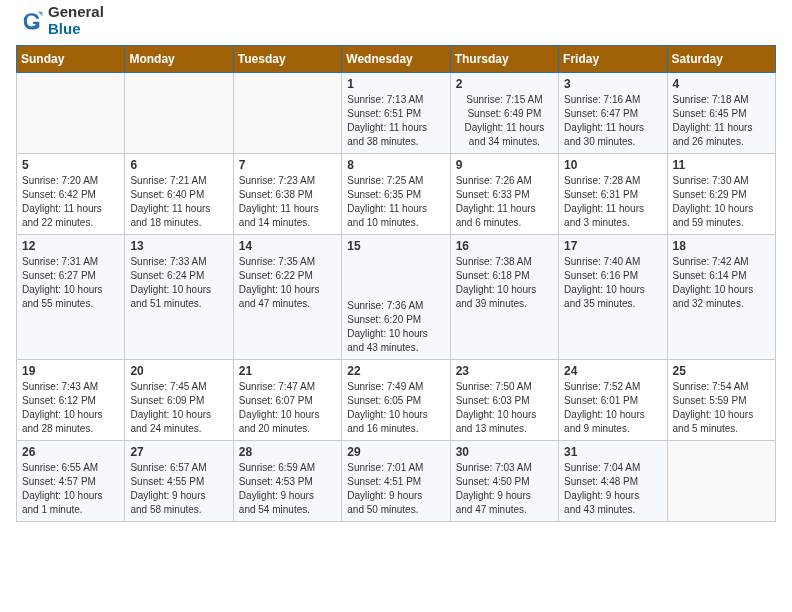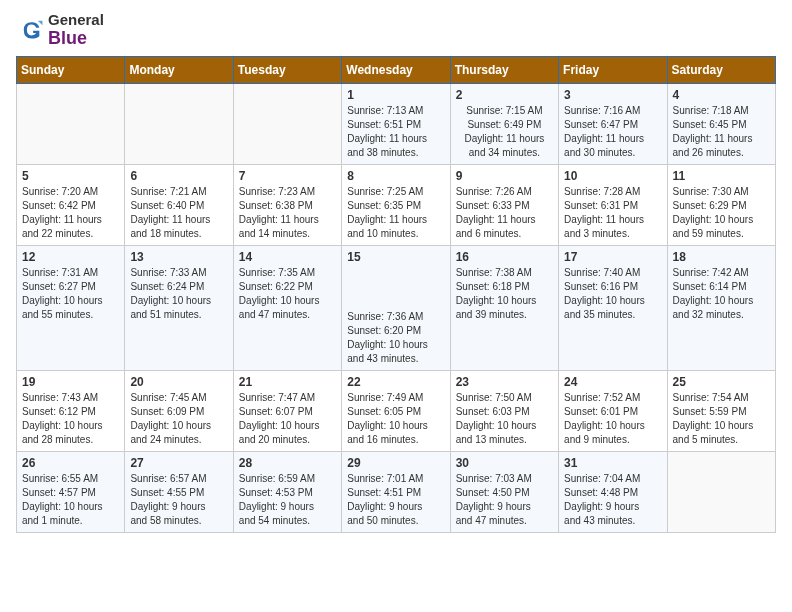--- a/index.html
+++ b/index.html
@@ -5,21 +5,21 @@
     * { box-sizing: border-box; margin: 0; padding: 0; }
     body {
       font-family: Arial, sans-serif;
       background: #fff;
       width: 792px;
       min-height: 612px;
       padding: 0;
     }
     .container {
       width: 792px;
-      padding: 8px 16px 10px 16px;
+      padding: 0 16px 10px 16px;
     }
     .header-top {
       display: flex;
       align-items: flex-start;
       justify-content: space-between;
       margin-bottom: 4px;
     }
     .logo {
       display: flex;
       align-items: center;
@@ -29,23 +29,23 @@
       display: flex;
       flex-direction: column;
       line-height: 1.1;
     }
     .logo-general {
       font-size: 15px;
       font-weight: bold;
       color: #333;
     }
     .logo-blue {
-      font-size: 18px;
-      font-weight: bold;
-      color: #701a75;
+      font-size: 15px;
+      font-weight: bold;
+      color: #0369a1;
     }
     .logo-icon {
       width: 28px;
       height: 28px;
       margin-right: 4px;
     }
     .title-block {
       text-align: right;
     }
     .month-title {

